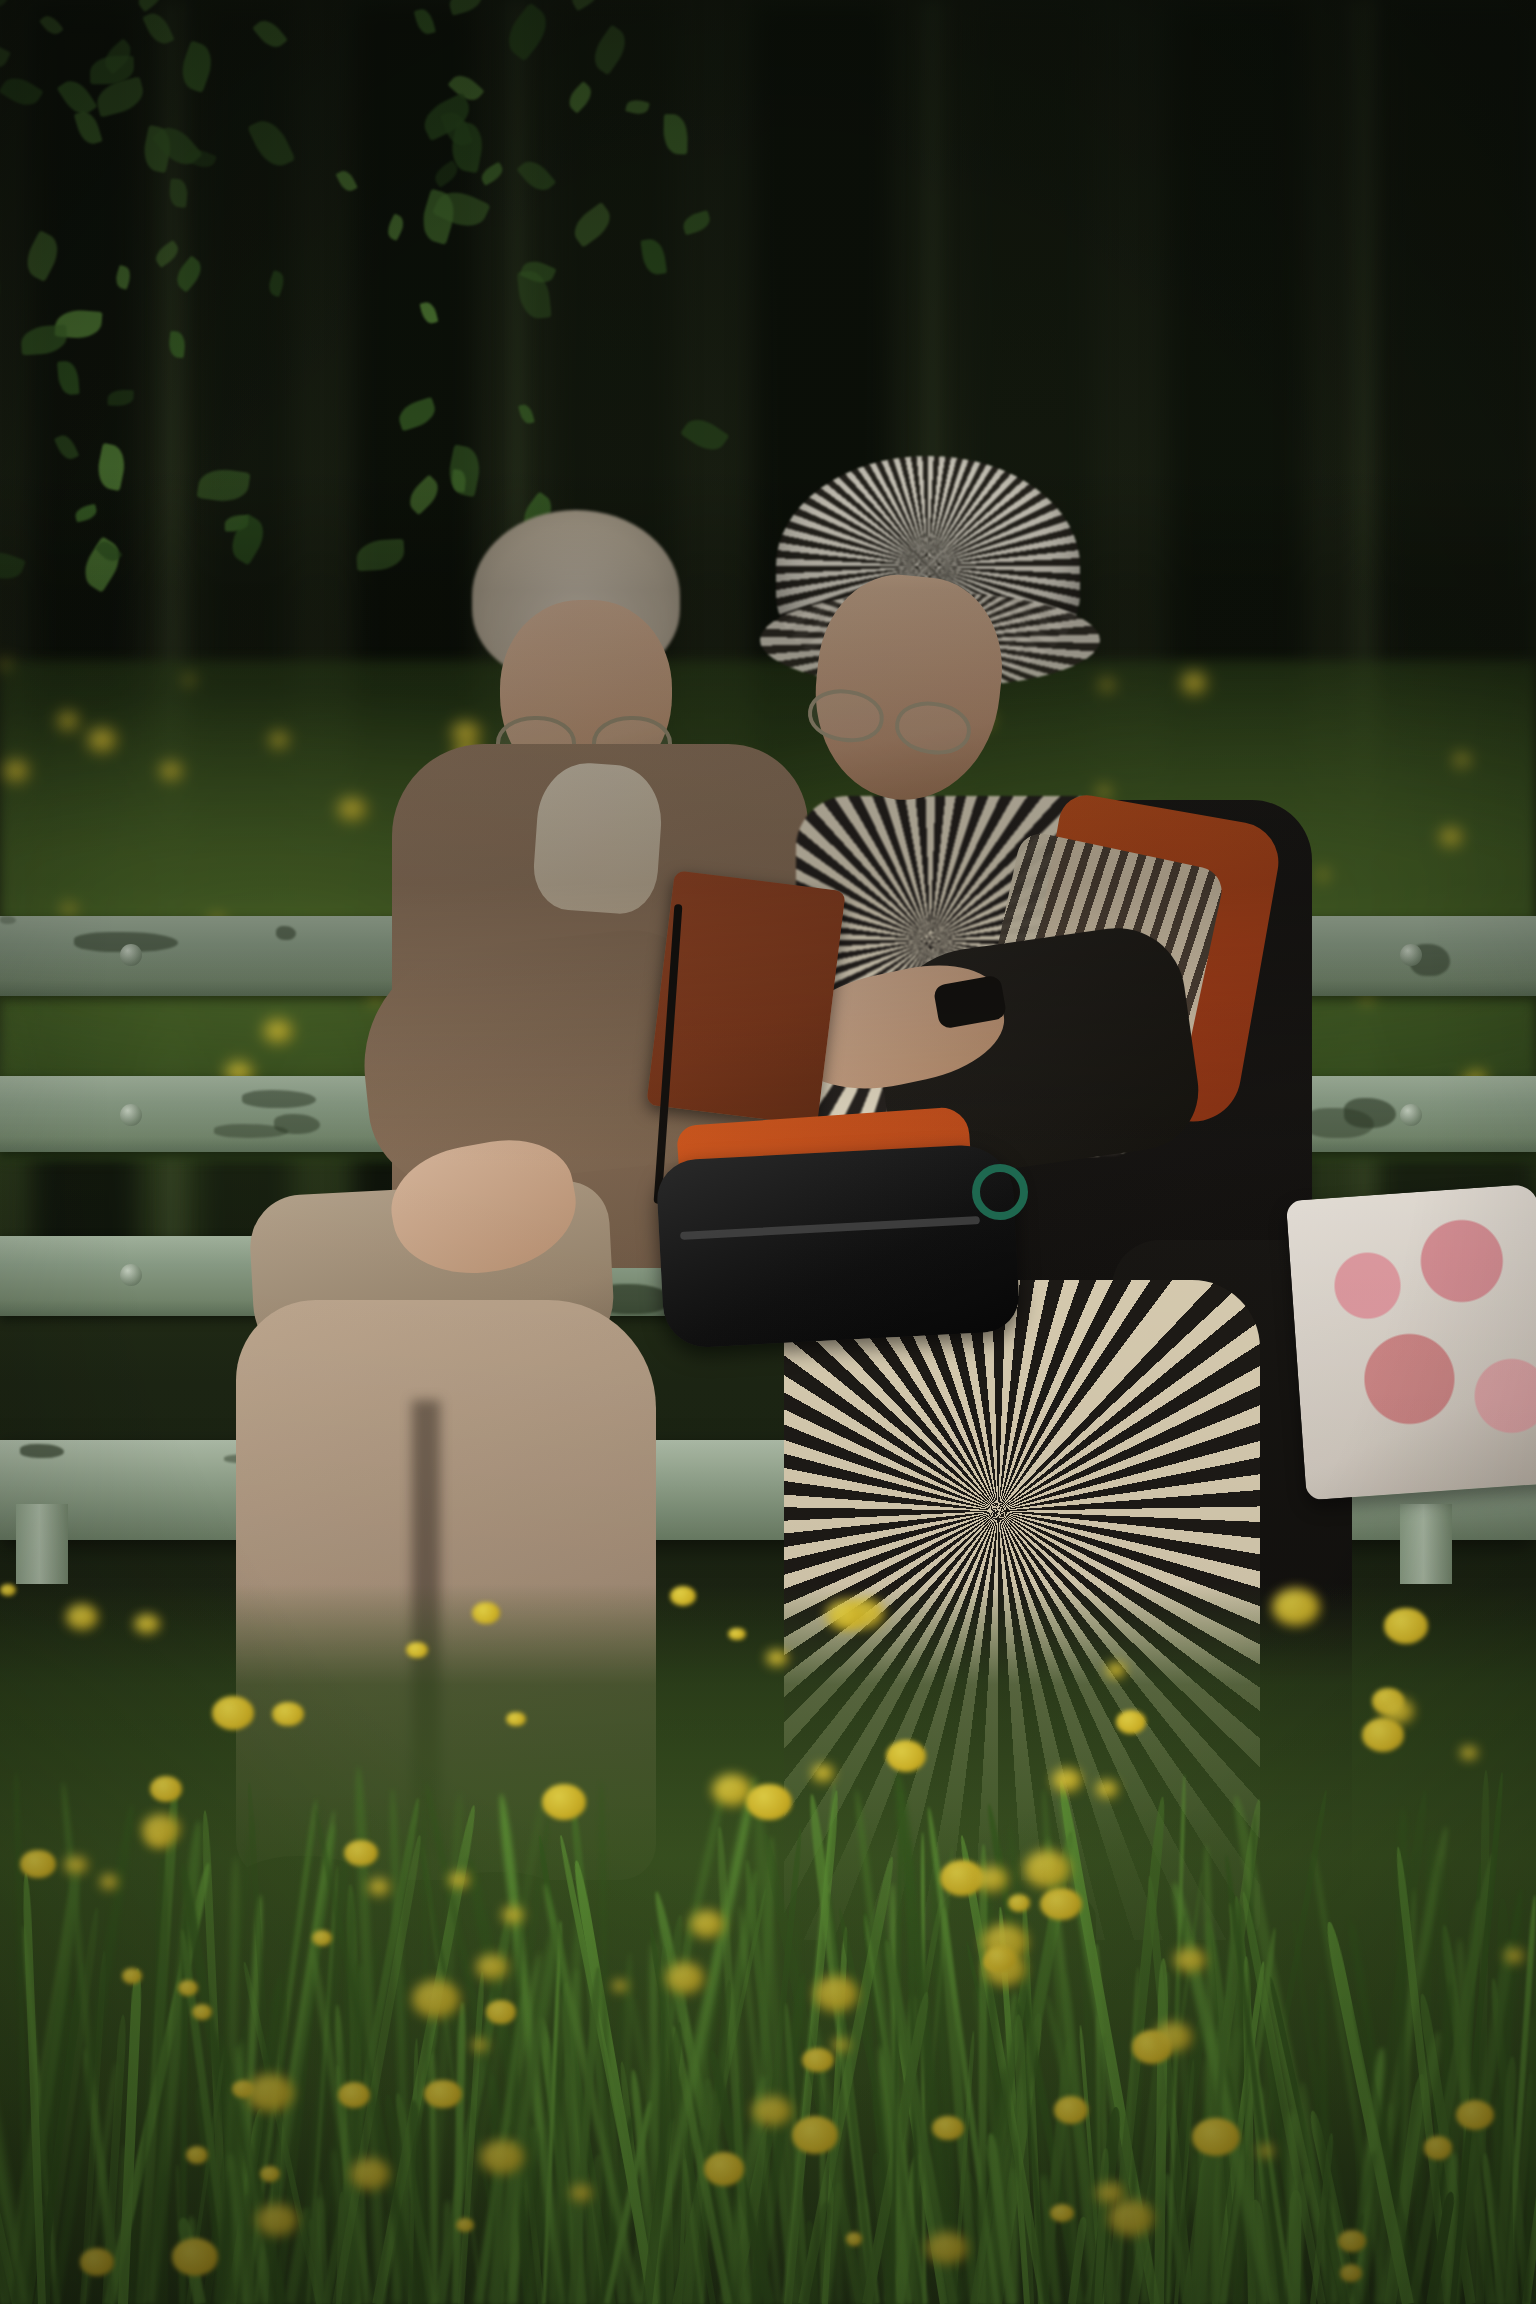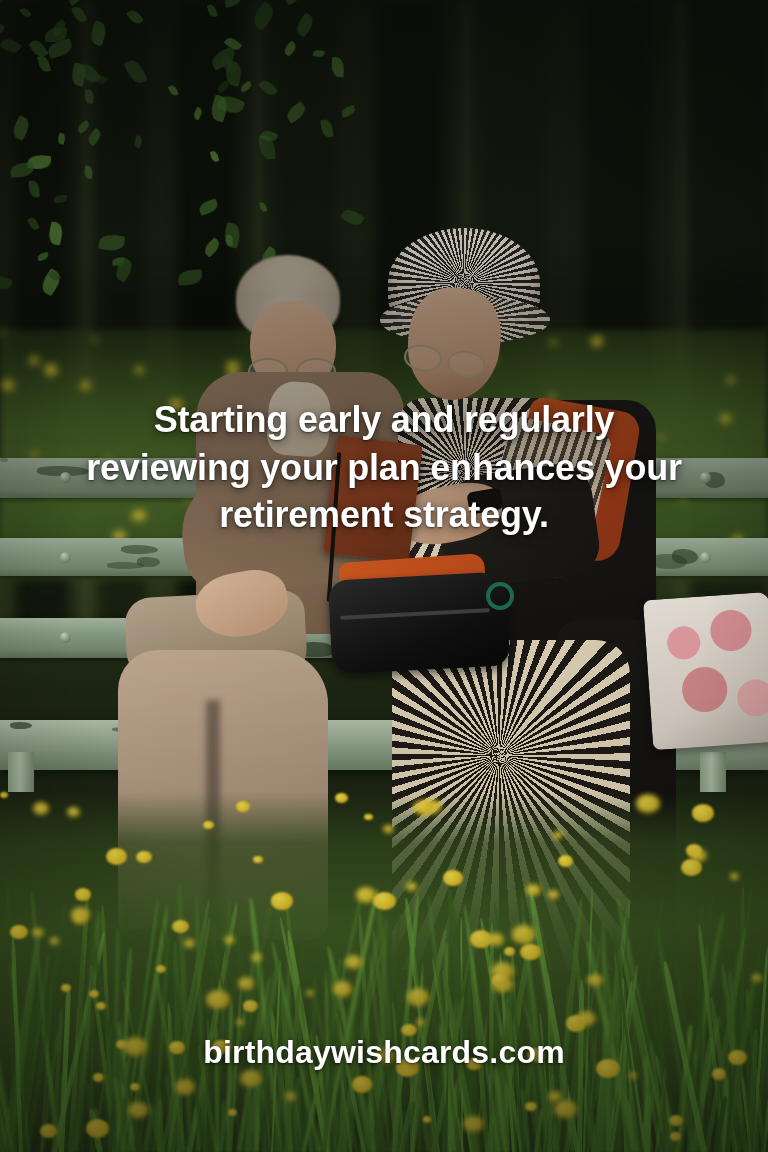--- a/index.html
+++ b/index.html
@@ -1103,17 +1103,15 @@
       <div class="dandy" style="left: 691.926px; top: 11.6377px; width: 22.3522px; height: 17.8817px;"></div>
       <div class="dandy soft" style="left: 240.059px; top: 277.895px; width: 21.6379px; height: 17.3103px;"></div>
       <div class="dandy soft" style="left: 526.478px; top: 92.2869px; width: 15.023px; height: 12.0184px;"></div>
       <div class="dandy soft" style="left: 552.653px; top: 38.9772px; width: 10.306px; height: 8.24479px;"></div>
     </div>
 
   <div class="grade"></div>
   <div class="scrim"></div>
 
   <div class="overlay">
-    <div class="subtitle">Starting early and regularly reviewing your plan enhances your retirement strategy.</div>
-    <div class="brand">birthdaywishcards.com</div>
   </div>
 
 </div>
 
 </body></html>

